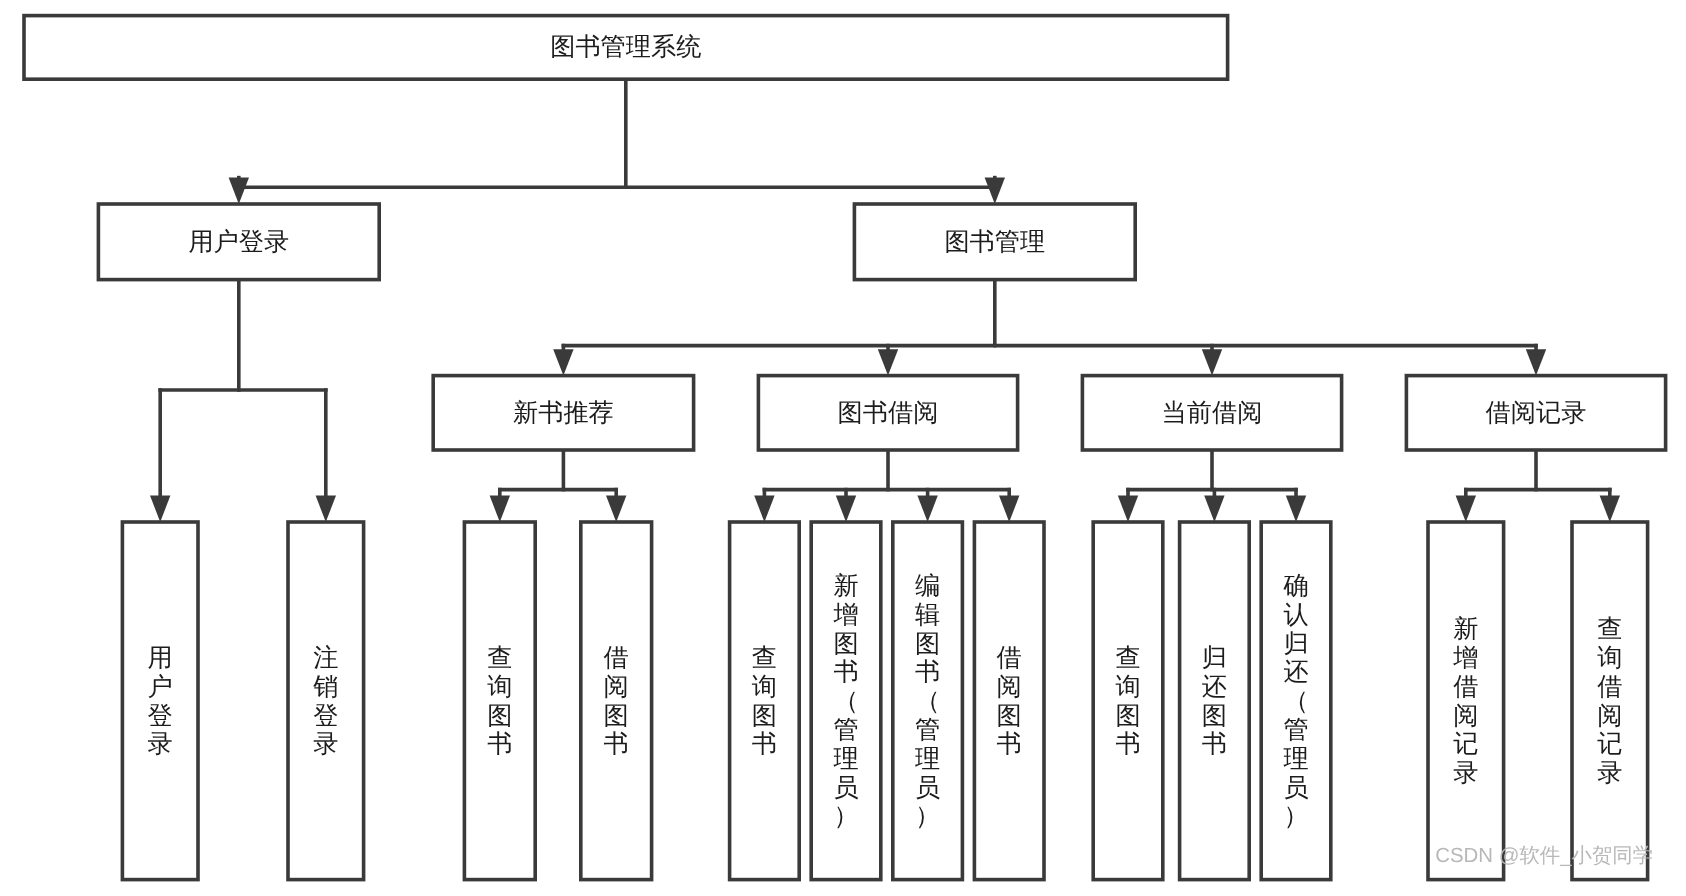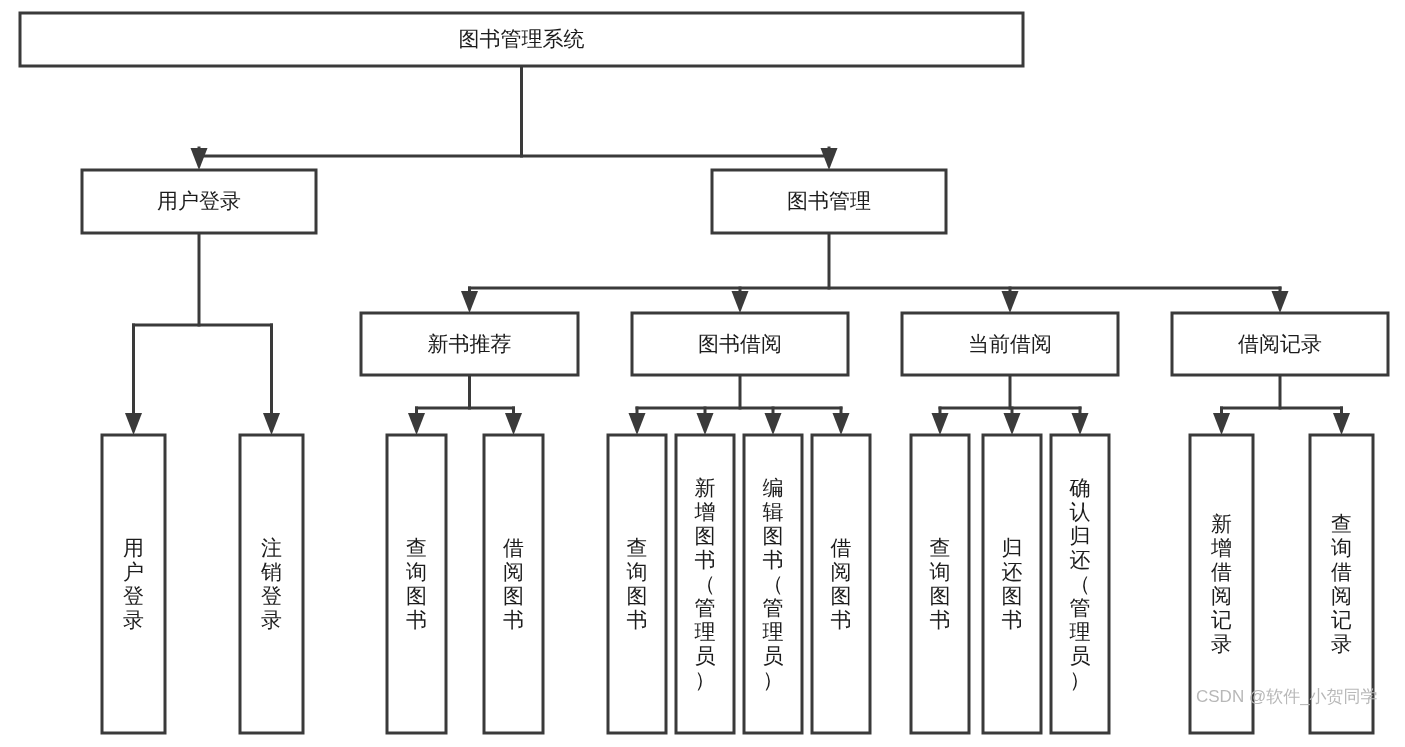--- a/index.html
+++ b/index.html
@@ -213,14 +213,14 @@
         <g>
           <rect x="1190" y="435" width="63" height="298" class="node-box"></rect>
           <text x="1221.5" y="531" class="node-label-v"><tspan x="1221.5" dy="0">新</tspan><tspan x="1221.5" dy="24">增</tspan><tspan x="1221.5" dy="24">借</tspan><tspan x="1221.5" dy="24">阅</tspan><tspan x="1221.5" dy="24">记</tspan><tspan x="1221.5" dy="24">录</tspan></text>
         </g>
         <g>
           <rect x="1310" y="435" width="63" height="298" class="node-box"></rect>
           <text x="1341.5" y="531" class="node-label-v"><tspan x="1341.5" dy="0">查</tspan><tspan x="1341.5" dy="24">询</tspan><tspan x="1341.5" dy="24">借</tspan><tspan x="1341.5" dy="24">阅</tspan><tspan x="1341.5" dy="24">记</tspan><tspan x="1341.5" dy="24">录</tspan></text>
         </g>
       </g>
   </svg>
-  <div class="watermark" id="watermark" style="left: 1196px; top: 685px;">CSDN @软件_小贺同学</div>
+  <div class="watermark" id="watermark" style="left: 1196px; top: 701px;">CSDN @软件_小贺同学</div>
 </div>
 
 </body></html>

